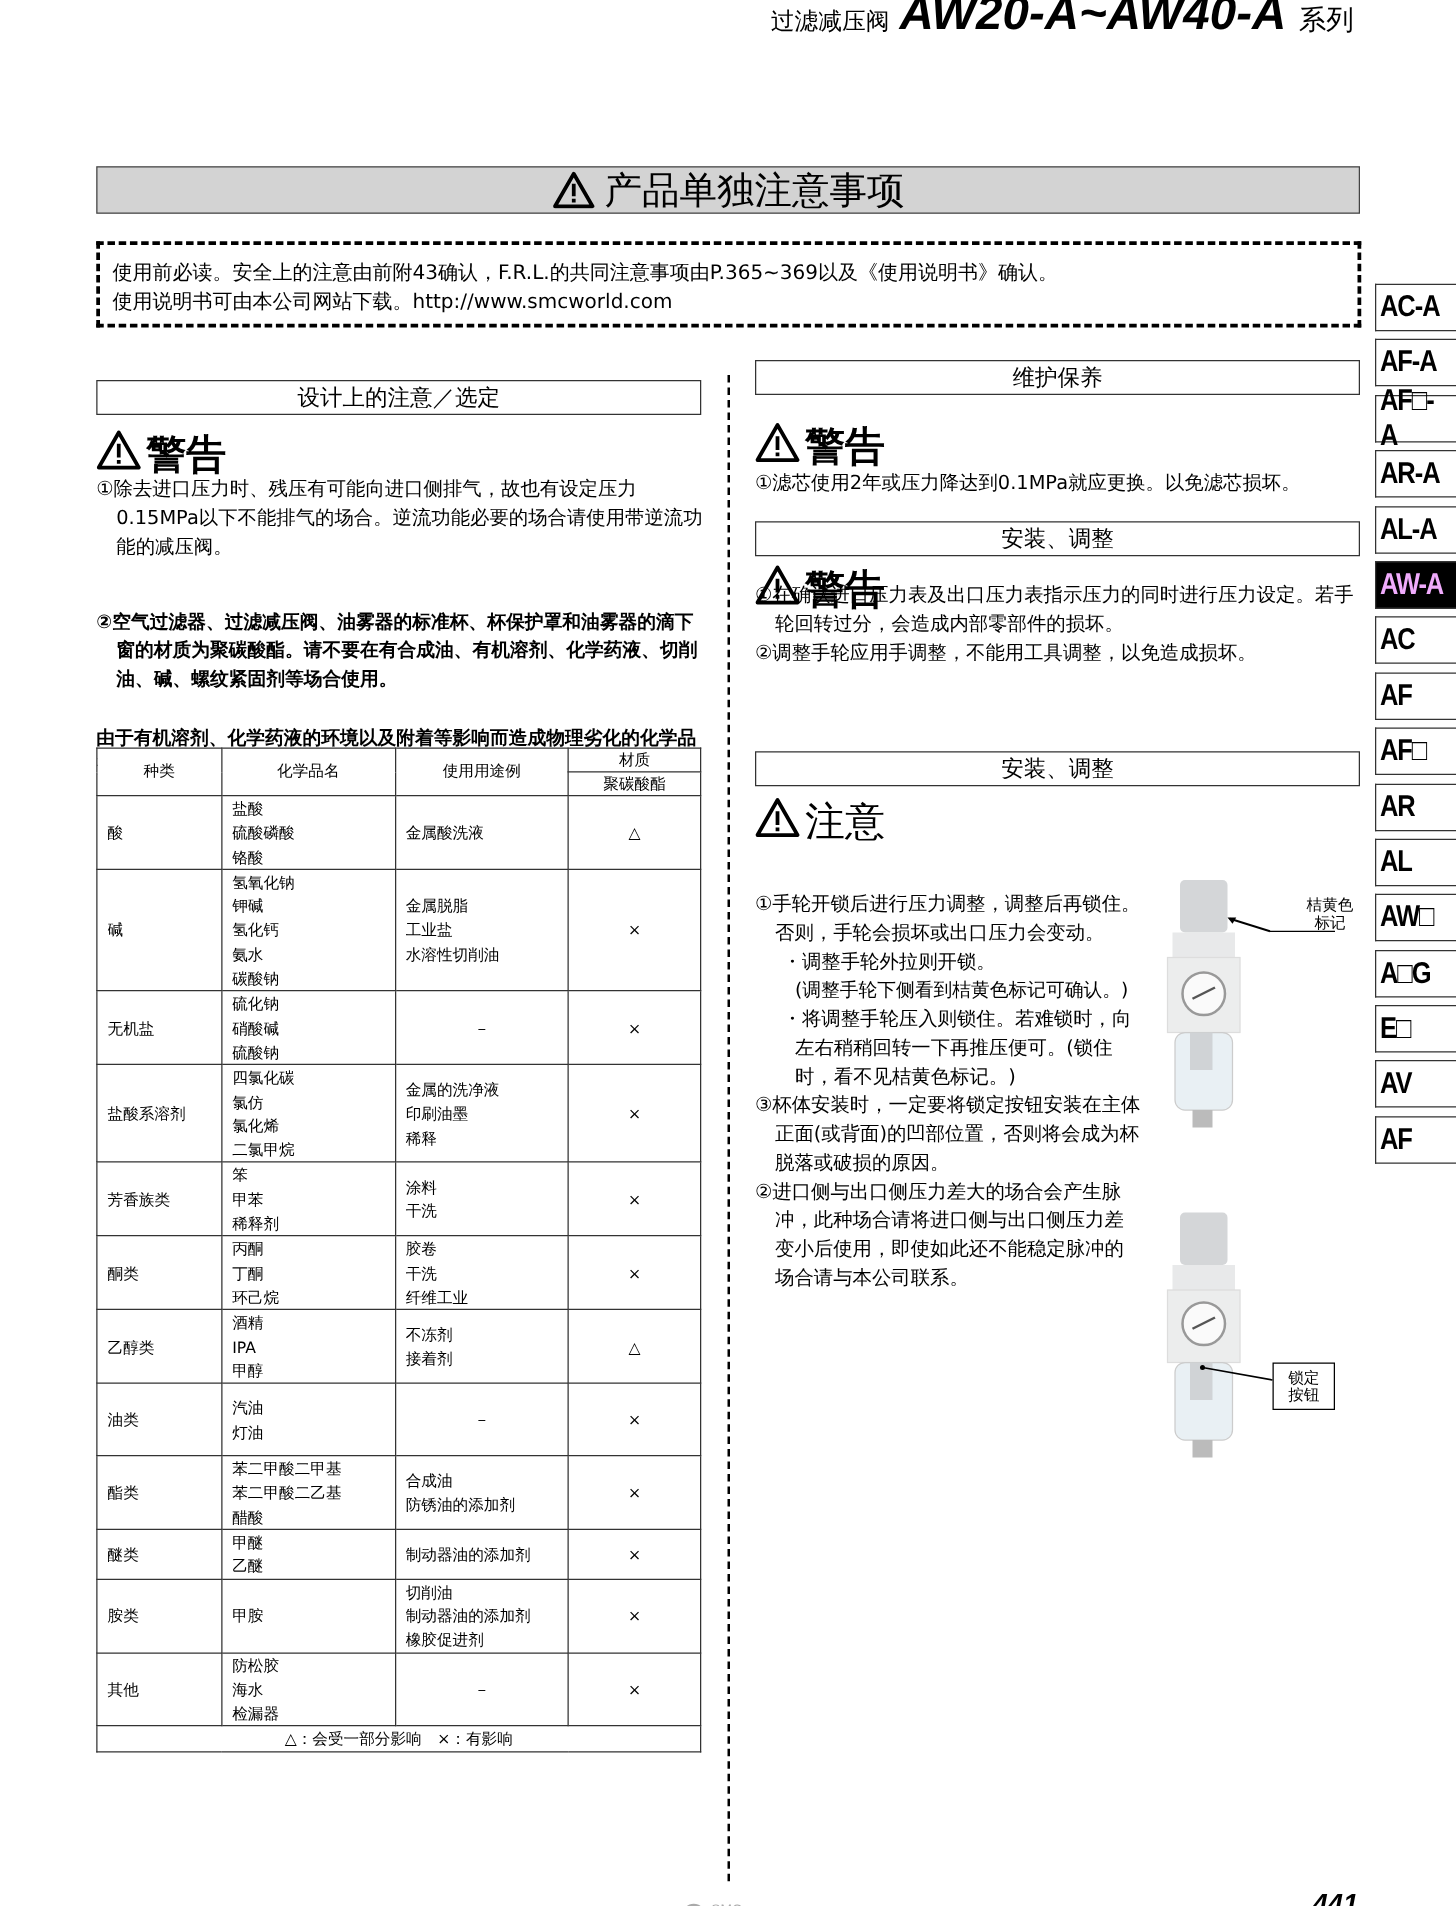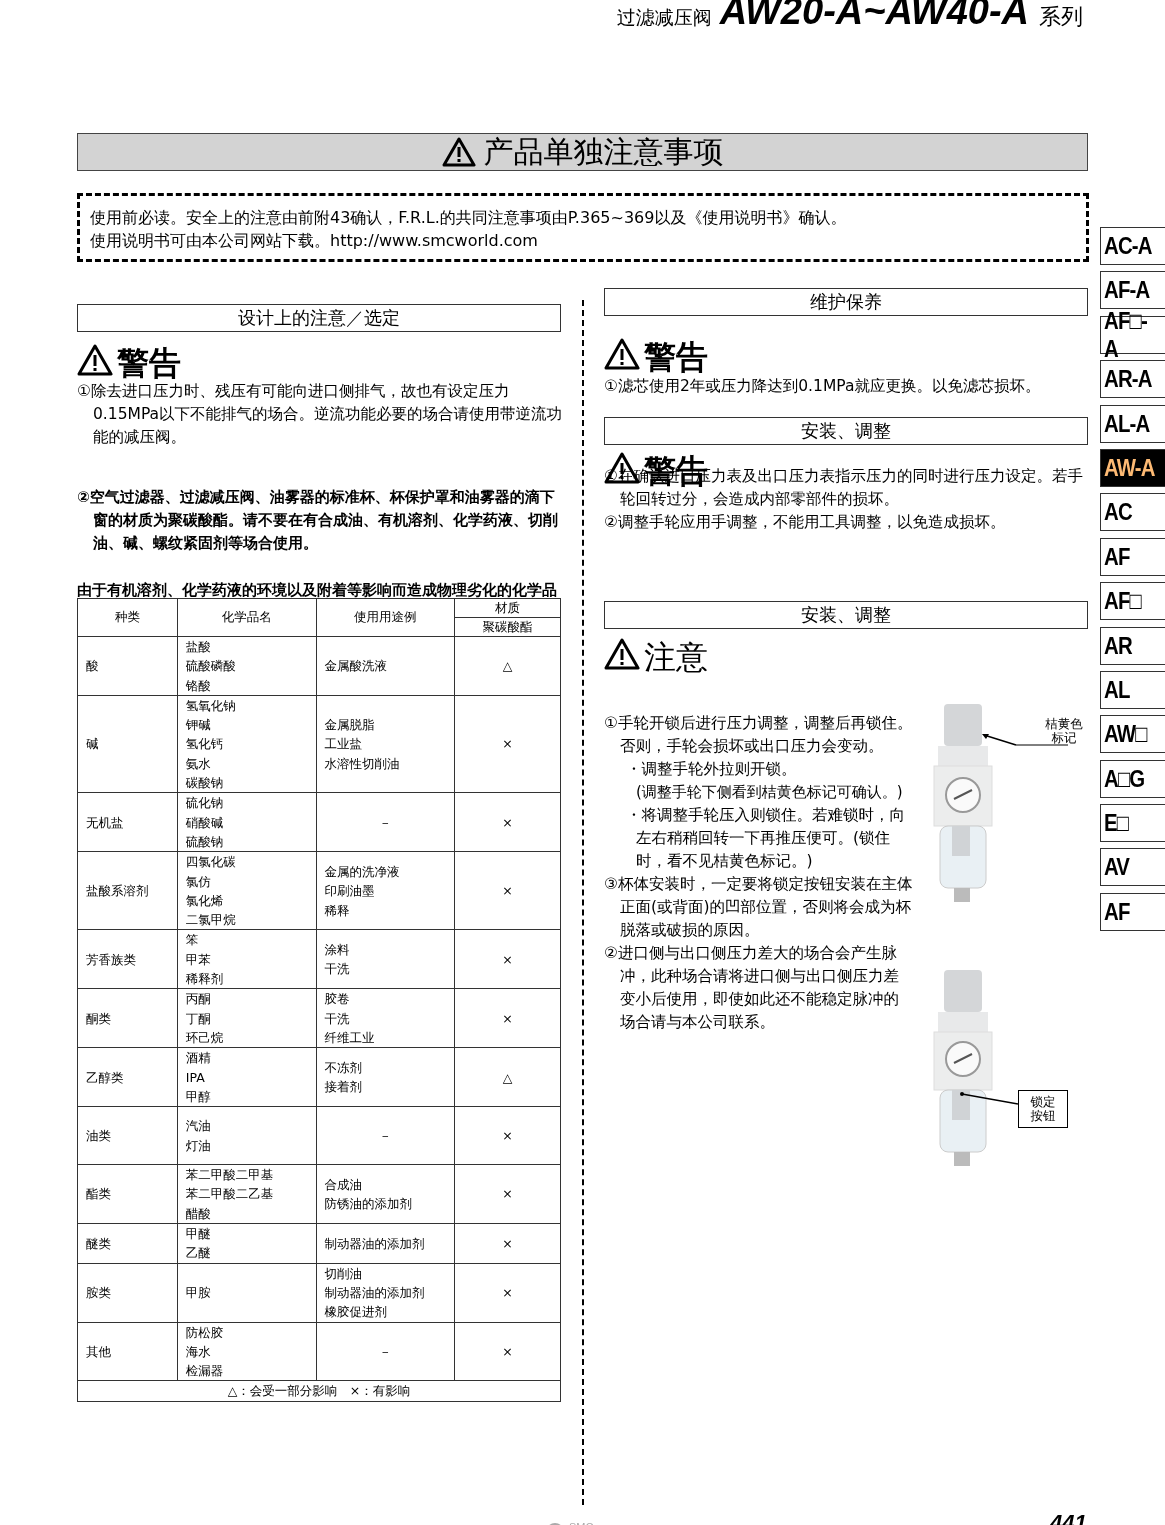--- a/index.html
+++ b/index.html
@@ -35,21 +35,21 @@
   table.chem th, table.chem td { border: 1.5px solid #333; vertical-align: middle; }
   table.chem th { font-weight: normal; background: #fff; text-align: center; height: 19px; }
   table.chem td { padding-left: 8px; line-height: 19.3px; }
   table.chem td.mat { text-align: center; padding-left: 0; }
   table.chem td.use.dash { text-align: center; padding-left: 0; }
   table.chem td.legend { text-align: center; height: 20px; padding: 0; }
 
   .side-tabs { position: absolute; left: 1100px; top: 227px; width: 65px; }
   .side-tab { height: 38px; margin-bottom: 6.4px; border: 1.5px solid #333; border-right: none; font-family: "Liberation Sans", sans-serif; font-weight: bold; font-size: 24px; display: flex; align-items: center; padding-left: 3px; letter-spacing: -1px; transform-origin: left center; }
   .side-tab span { display: inline-block; transform: scaleX(0.85); transform-origin: left center; }
-  .side-tab.active { background: #000; color: #fdba74; }
+  .side-tab.active { background: #000; color: #f0abfc; }
 
   .product-img { position: absolute; }
   .callout-label { position: absolute; font-size: 12.5px; line-height: 14px; text-align: center; }
 
   .page-num { position: absolute; left: 1050px; top: 1510px; font-family: "Liberation Sans", sans-serif; font-size: 22px; font-style: italic; font-weight: bold; }
   .logo { position: absolute; left: 545px; top: 1518px; width: 80px; height: 14px; color: #999; font-size: 12px; }
 </style>
 </head>
 <body>
 

